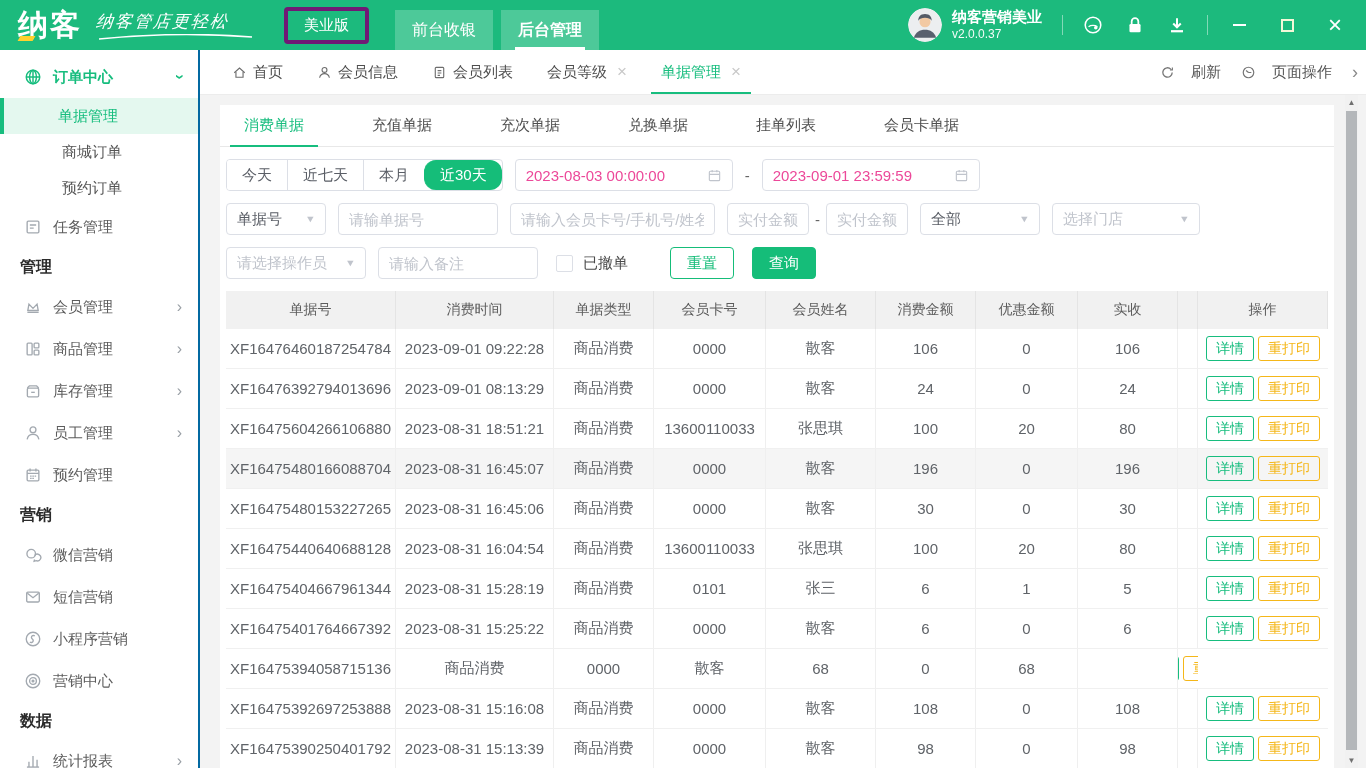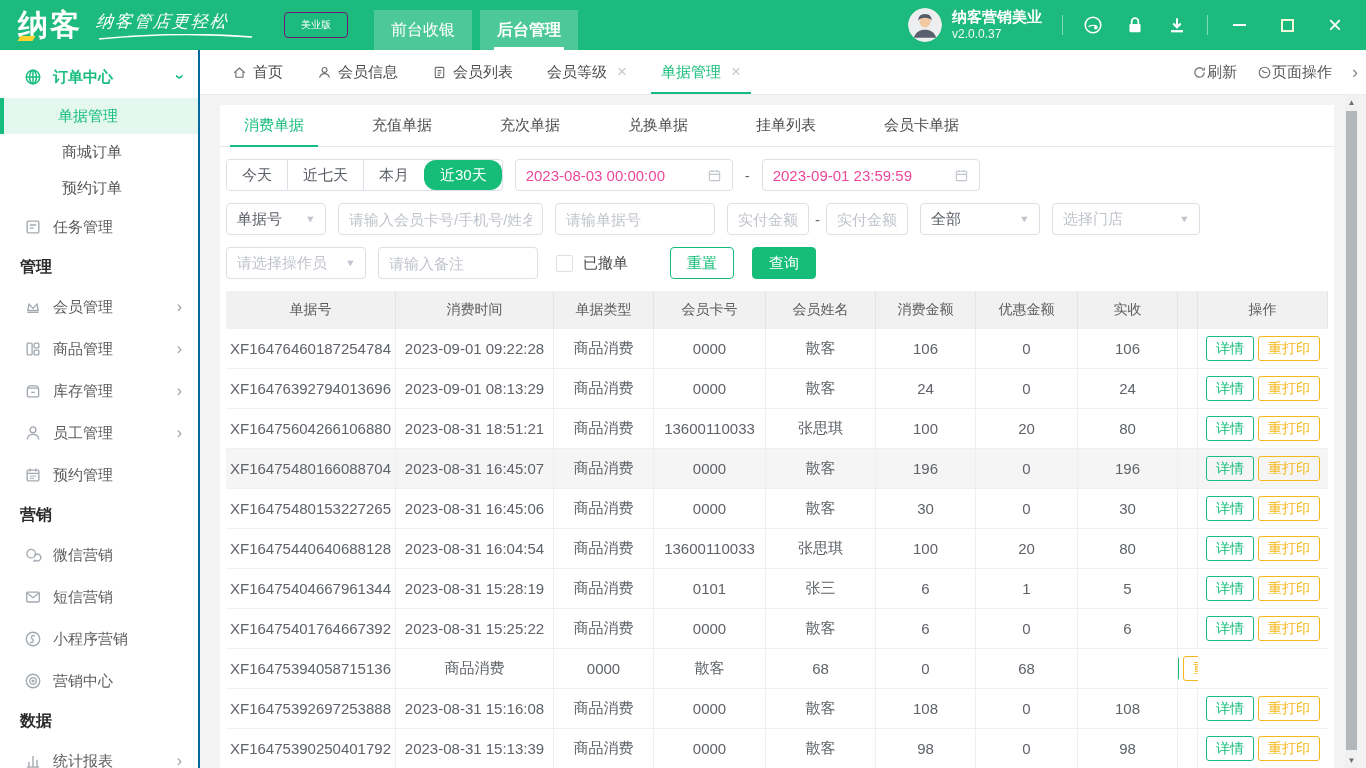--- a/index.html
+++ b/index.html
@@ -8,21 +8,21 @@
   .app{width:1366px;height:768px;display:flex;flex-direction:column;}
 
   
   .titlebar{height:50px;background:#1cba7d;display:flex;align-items:center;flex-shrink:0;
     color:#fff;padding-left:18px;position:relative;}
   .logo{font-size:30px;font-weight:900;letter-spacing:2px;position:relative;line-height:50px;margin-right:14px;}
   .logo-accent{position:absolute;left:1px;bottom:9px;width:15px;height:5px;background:#ffd22e;transform:skewX(-30deg);}
   .slogan-wrap{display:flex;flex-direction:column;margin-right:28px;}
   .slogan{font-size:17px;font-style:italic;transform:skewX(-6deg);letter-spacing:2px;}
   .swoosh{margin-top:1px;}
-  .edition-badge{border:1px solid #701a75;border-radius:4px;padding:5px 16px;font-size:10px;margin-right:26px;cursor:pointer;text-align:right;}
+  .edition-badge{border:4px solid #701a75;border-radius:4px;padding:5px 16px;font-size:15px;margin-right:26px;cursor:pointer;text-align:right;}
   .tb-nav{display:flex;align-self:flex-end;height:40px;gap:8px;}
   .tb-tab{width:98px;display:flex;align-items:center;justify-content:center;font-size:16px;
     background:rgba(255,255,255,.22);position:relative;cursor:pointer;}
   .tb-tab.active{font-weight:bold;}
   .tb-tab.active::after{content:"";position:absolute;left:14px;right:14px;bottom:0;height:3px;background:#fff;}
   .tb-right{margin-left:auto;display:flex;align-items:center;gap:20px;padding-right:20px;}
   .avatar{width:34px;height:34px;border-radius:50%;overflow:hidden;flex-shrink:0;}
   .user-meta{display:flex;flex-direction:column;line-height:1.25;margin-left:-10px;}
   .user-name{font-size:15px;font-weight:bold;}
   .user-version{font-size:12px;opacity:.95;}
@@ -55,21 +55,21 @@
   .main-col{flex:1;display:flex;flex-direction:column;min-width:0;}
   .tabbar{height:45px;background:#fff;border-bottom:1px solid #ececec;display:flex;align-items:stretch;padding:0 8px 0 30px;flex-shrink:0;}
   .ws-tabs{display:flex;gap:30px;}
   .ws-tab{display:flex;align-items:center;gap:6px;font-size:15px;color:#4d4d4d;position:relative;cursor:pointer;padding:0 2px;}
   .ws-tab .icn{width:15px;height:15px;color:#6d6d6d;}
   .ws-tab .icn svg{width:100%;height:100%;}
   .ws-tab .tclose{color:#c8c8c8;font-size:17px;margin-left:4px;cursor:pointer;}
   .ws-tab.active{color:#17bd7e;}
   .ws-tab.active::after{content:"";position:absolute;left:-8px;right:-8px;bottom:0;height:2px;background:#17bd7e;}
   .tabbar-right{margin-left:auto;display:flex;align-items:center;gap:20px;color:#555;}
-  .tb-act{display:flex;align-items:center;gap:0;font-size:15px;cursor:pointer;}
+  .tb-act{display:flex;align-items:center;gap:16px;font-size:15px;cursor:pointer;}
   .tb-act .icn{width:15px;height:15px;color:#777;}
   .tb-act .icn svg{width:100%;height:100%;}
   .chev-right{color:#8a8a8a;font-size:18px;cursor:pointer;}
 
   .content{flex:1;position:relative;background:#f3f3f3;min-height:0;}
   .panel{position:absolute;left:20px;right:32px;top:10px;bottom:-30px;background:#fff;}
 
   
   .doc-tabs{height:42px;display:flex;gap:40px;padding:0 10px;border-bottom:1px solid #e8e8e8;}
   .doc-tab{display:flex;align-items:center;font-size:15px;color:#4d4d4d;position:relative;padding:0 14px;cursor:pointer;}
@@ -383,22 +383,22 @@
                       <path d="M2.5 6.8h11M5.5 2v2.6M10.5 2v2.6"></path>
                     </svg></span>
               </div>
             </div>
 
             <div class="f-row">
               <div class="sel w100">
                 <span>单据号</span>
                 <span class="caret">▼</span>
               </div>
+              <input class="txt w160" placeholder="请输单据号" style="">
               <input class="txt w205" placeholder="请输入会员卡号/手机号/姓名" style="">
-              <input class="txt w160" placeholder="请输单据号" style="">
               <input class="txt w82" placeholder="实付金额" style="">
               <span class="dash" style="margin:0 -6px;">-</span>
               <input class="txt w82" placeholder="实付金额" style="">
               <div class="sel w120">
                 <span>全部</span>
                 <span class="caret">▼</span>
               </div>
               <div class="sel ph w148">
                 <span>选择门店</span>
                 <span class="caret">▼</span>

